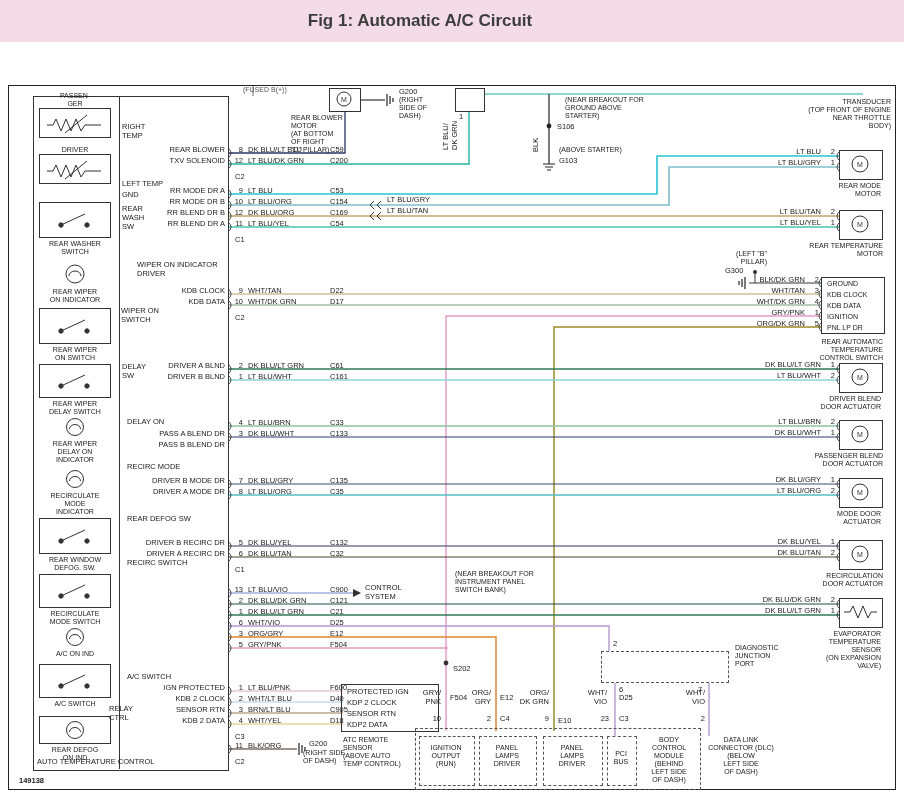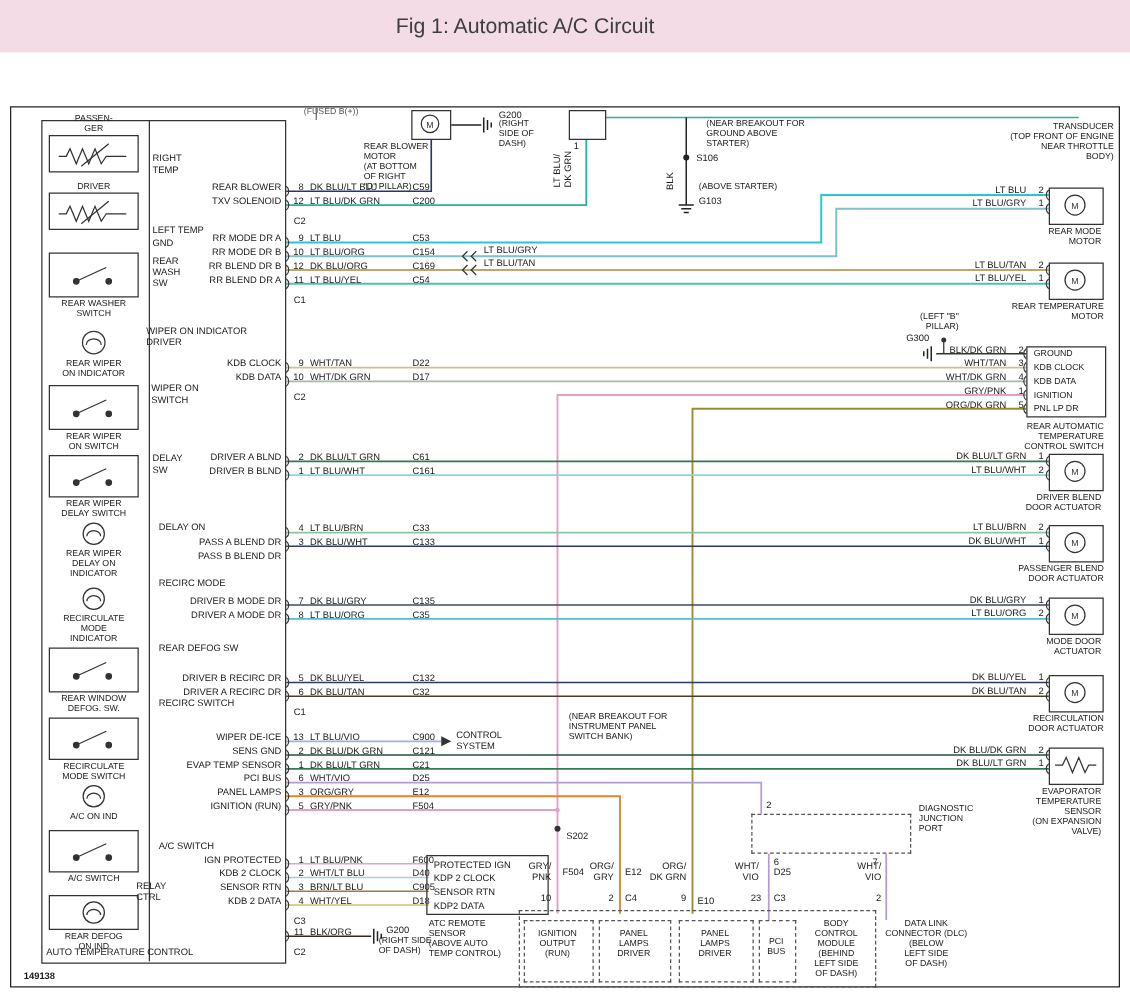--- a/index.html
+++ b/index.html
@@ -1,18 +1,18 @@
 <!DOCTYPE html>
 <html><head>
 <meta charset="utf-8">
 <style>
   html,body{margin:0;padding:0;background:#fff}
   .page{position:relative;width:904px;height:800px;background:#fff;font-family:"Liberation Sans",sans-serif;color:#1a1a1a;overflow:hidden}
   .hdr{position:absolute;left:0;top:0;width:904px;height:42px;background:#f3dce6}
-  .hdr h1{margin:0;line-height:42px;text-align:center;padding-right:64px;font-size:17px;font-weight:400;color:#3d3d3d}
+  .hdr h1{margin:0;line-height:42px;text-align:center;padding-right:64px;font-size:17px;font-weight:700;color:#3d3d3d}
   .cv{position:absolute;left:8px;top:85px;width:886px;height:703px;border:1px solid #222;background:#fff}
   .cv svg.wires{position:absolute;left:0;top:0}
   .box{position:absolute;border:1px solid #333;background:transparent}
   .dash{border:1px dashed #555}
   .vline{position:absolute;width:0;border-left:1px solid #333}
   .cap{position:absolute;font-size:7px;line-height:8px;white-space:pre-line}
   .capr{text-align:right}.capc{text-align:center}
   .lbl{position:absolute;font-size:7.5px;line-height:9px;white-space:pre-line}
   .tar{text-align:right}
   .vert{transform:rotate(-90deg);transform-origin:left top}
@@ -240,21 +240,21 @@
 ON IND</div>
     </div>
 
     <div class="lbl" style="left:113px;top:36px">RIGHT
 TEMP</div>
     <div class="lbl" style="left:113px;top:93px">LEFT TEMP</div>
     <div class="lbl" style="left:113px;top:104px">GND</div>
     <div class="lbl" style="left:113px;top:118px">REAR
 WASH
 SW</div>
-    <div class="lbl" style="left:108px;top:174px">WIPER ON INDICATOR
+    <div class="lbl" style="left:128px;top:174px">WIPER ON INDICATOR
 DRIVER</div>
     <div class="lbl" style="left:112px;top:220px">WIPER ON
 SWITCH</div>
     <div class="lbl" style="left:113px;top:276px">DELAY
 SW</div>
     <div class="lbl" style="left:118px;top:331px">DELAY ON</div>
     <div class="lbl" style="left:118px;top:376px">RECIRC MODE</div>
     <div class="lbl" style="left:118px;top:428px">REAR DEFOG SW</div>
     <div class="lbl" style="left:118px;top:472px">RECIRC SWITCH</div>
     <div class="lbl" style="left:118px;top:586px">A/C SWITCH</div>
@@ -283,28 +283,20 @@
       <div class="nrow">PASS A BLEND DR</div>
       <div class="nrow">PASS B BLEND DR</div>
     </div>
     <div class="ng" style="left:120px;top:389px">
       <div class="nrow">DRIVER B MODE DR</div>
       <div class="nrow">DRIVER A MODE DR</div>
     </div>
     <div class="ng" style="left:120px;top:451px">
       <div class="nrow">DRIVER B RECIRC DR</div>
       <div class="nrow">DRIVER A RECIRC DR</div>
-    </div>
-    <div class="ng" style="left:120px;top:498px">
-      <div class="nrow">WIPER DE-ICE</div>
-      <div class="nrow">SENS GND</div>
-      <div class="nrow">EVAP TEMP SENSOR</div>
-      <div class="nrow">PCI BUS</div>
-      <div class="nrow">PANEL LAMPS</div>
-      <div class="nrow">IGNITION (RUN)</div>
     </div>
     <div class="ng" style="left:120px;top:596px">
       <div class="nrow">IGN PROTECTED</div>
       <div class="nrow">KDB 2 CLOCK</div>
       <div class="nrow">SENSOR RTN</div>
       <div class="nrow">KDB 2 DATA</div>
     </div>
 
     <div class="pg" style="left:222px;top:58px">
       <div class="prow">

